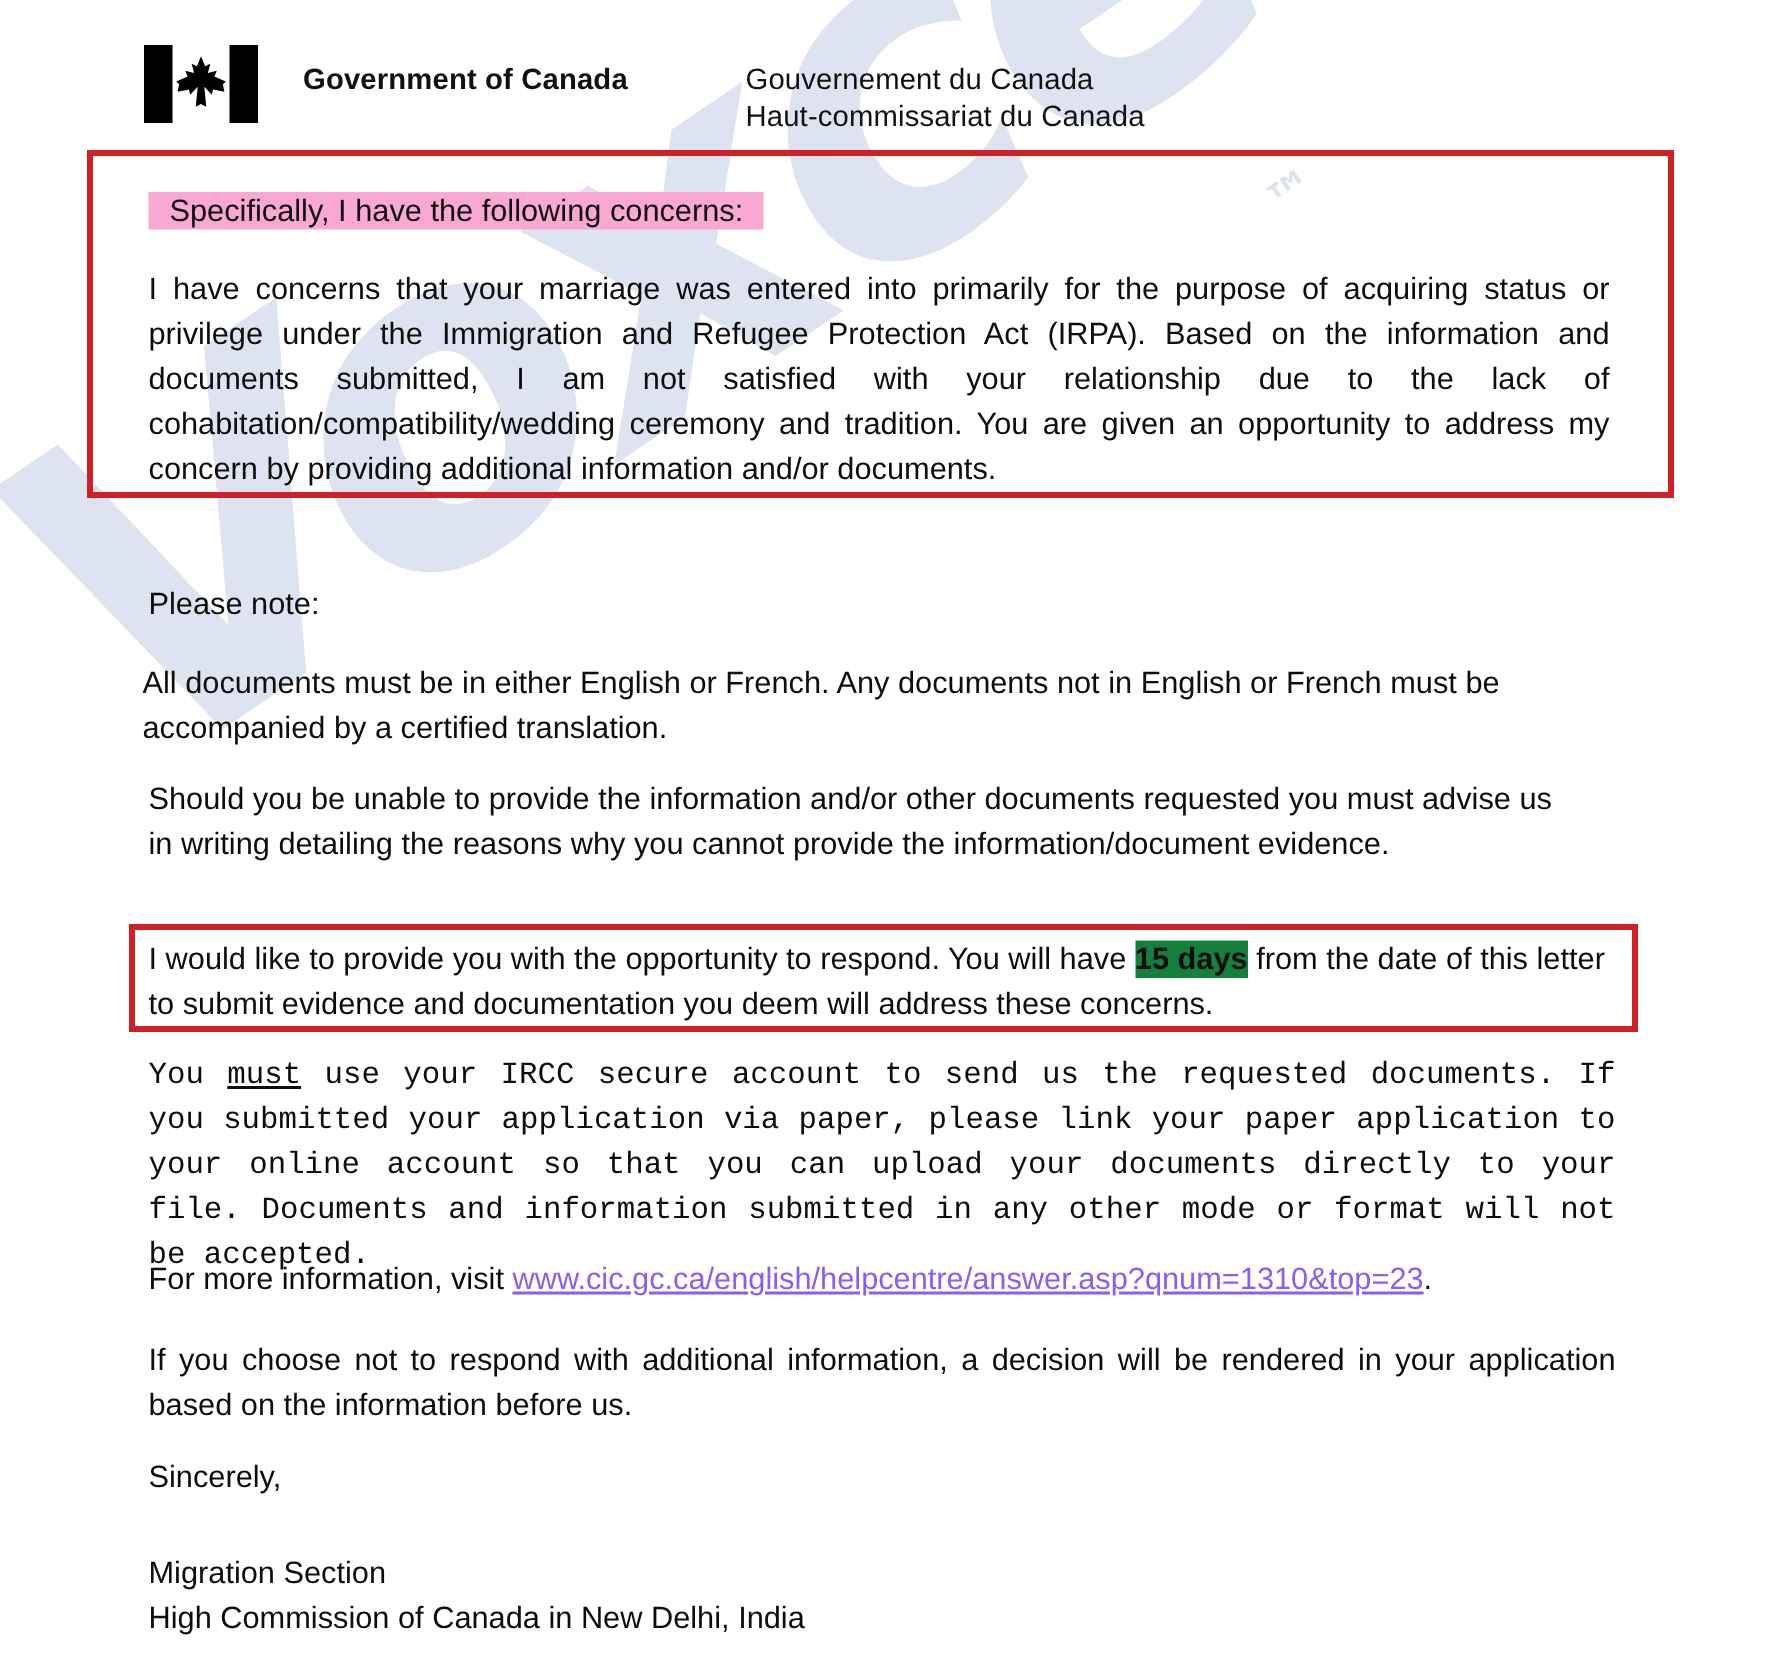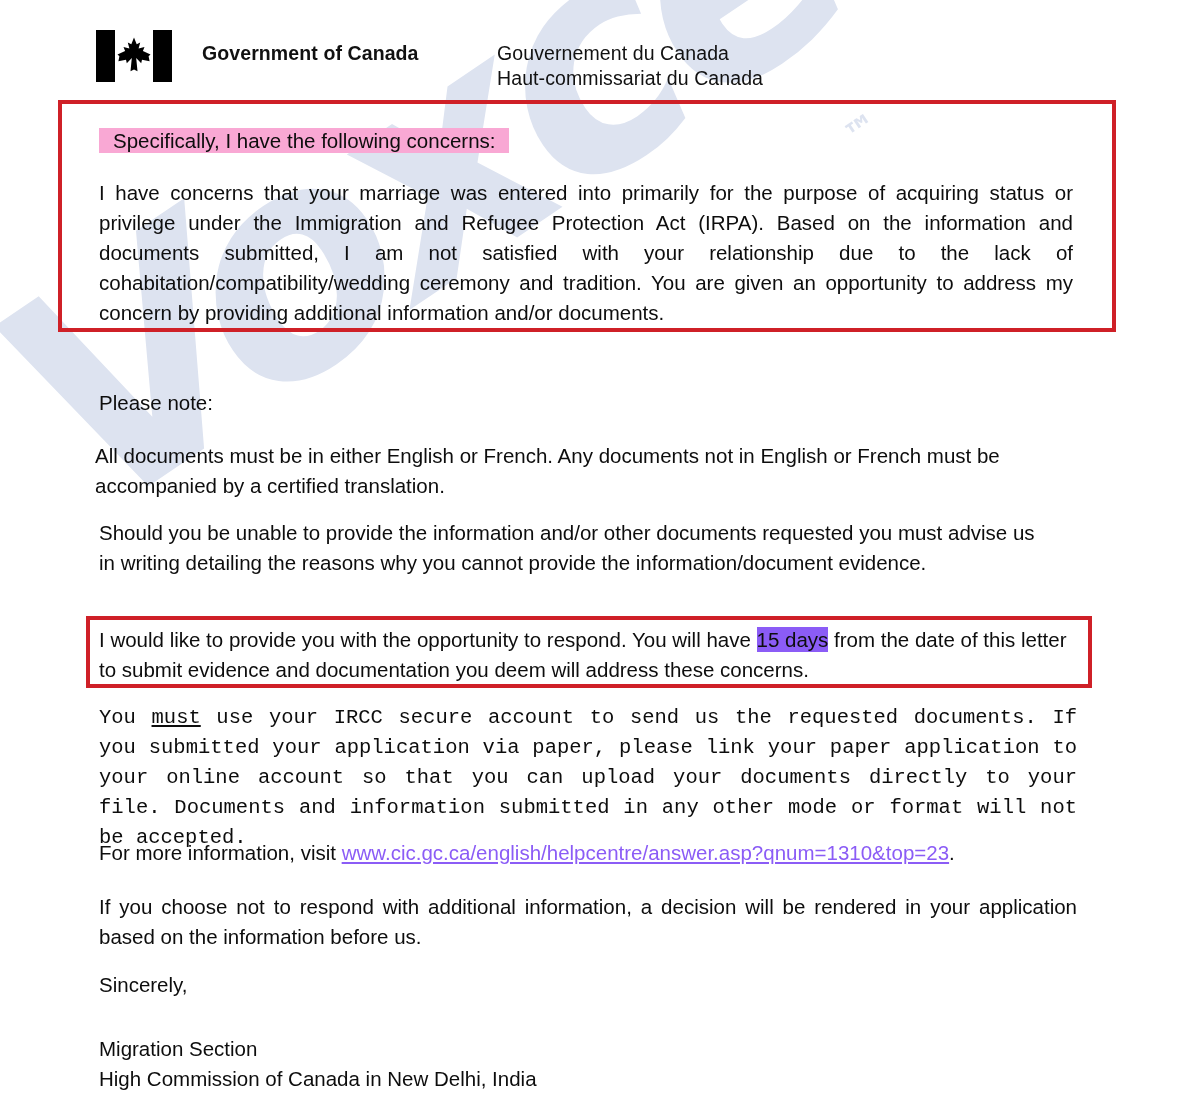--- a/index.html
+++ b/index.html
@@ -104,22 +104,22 @@
     text-align: justify;
     text-justify: inter-word;
   }
   .para.left { text-align: left; }
 
   .hl {
     background: #f9a8d4;
     padding: 1px 14px;
   }
   .hl-bold {
-    background: #8b5cf6;
-    font-weight: 400;
+    background: #15803d;
+    font-weight: 700;
     padding: 1px 0;
   }
   .u { text-decoration: underline; }
 
   .weblink {
     color: #8b5cf6;
     text-decoration: underline;
   }
 
   

